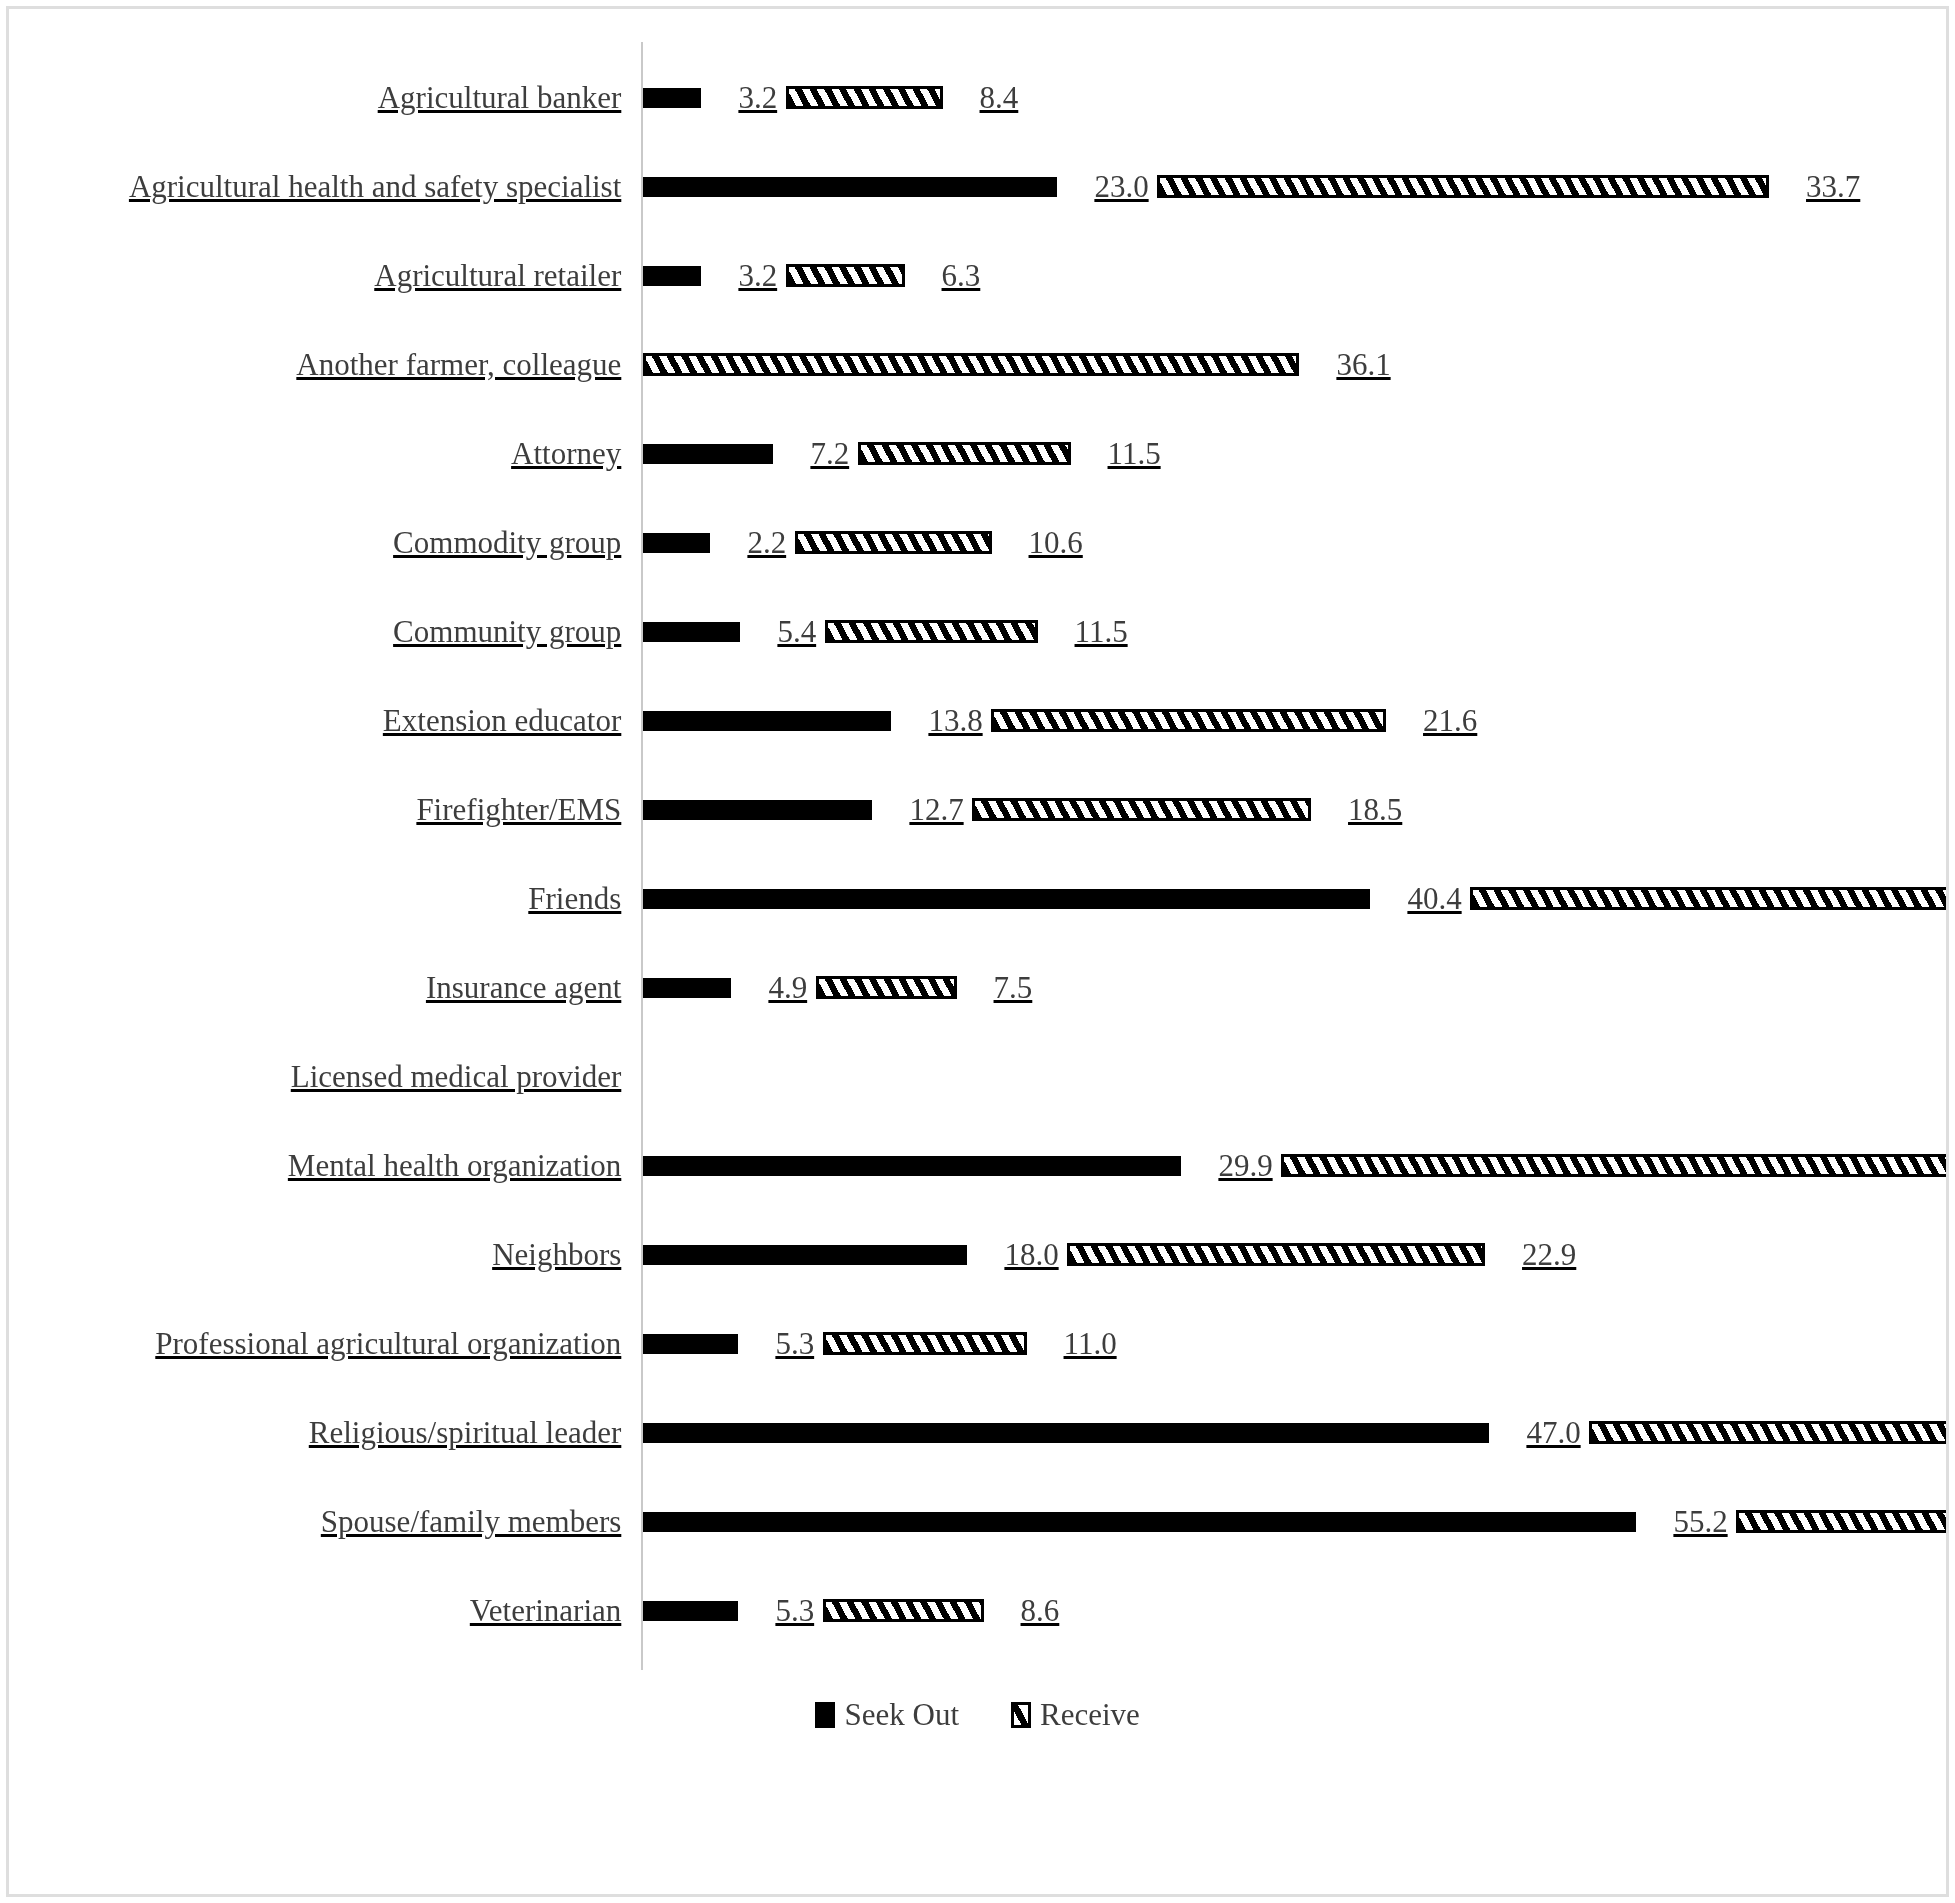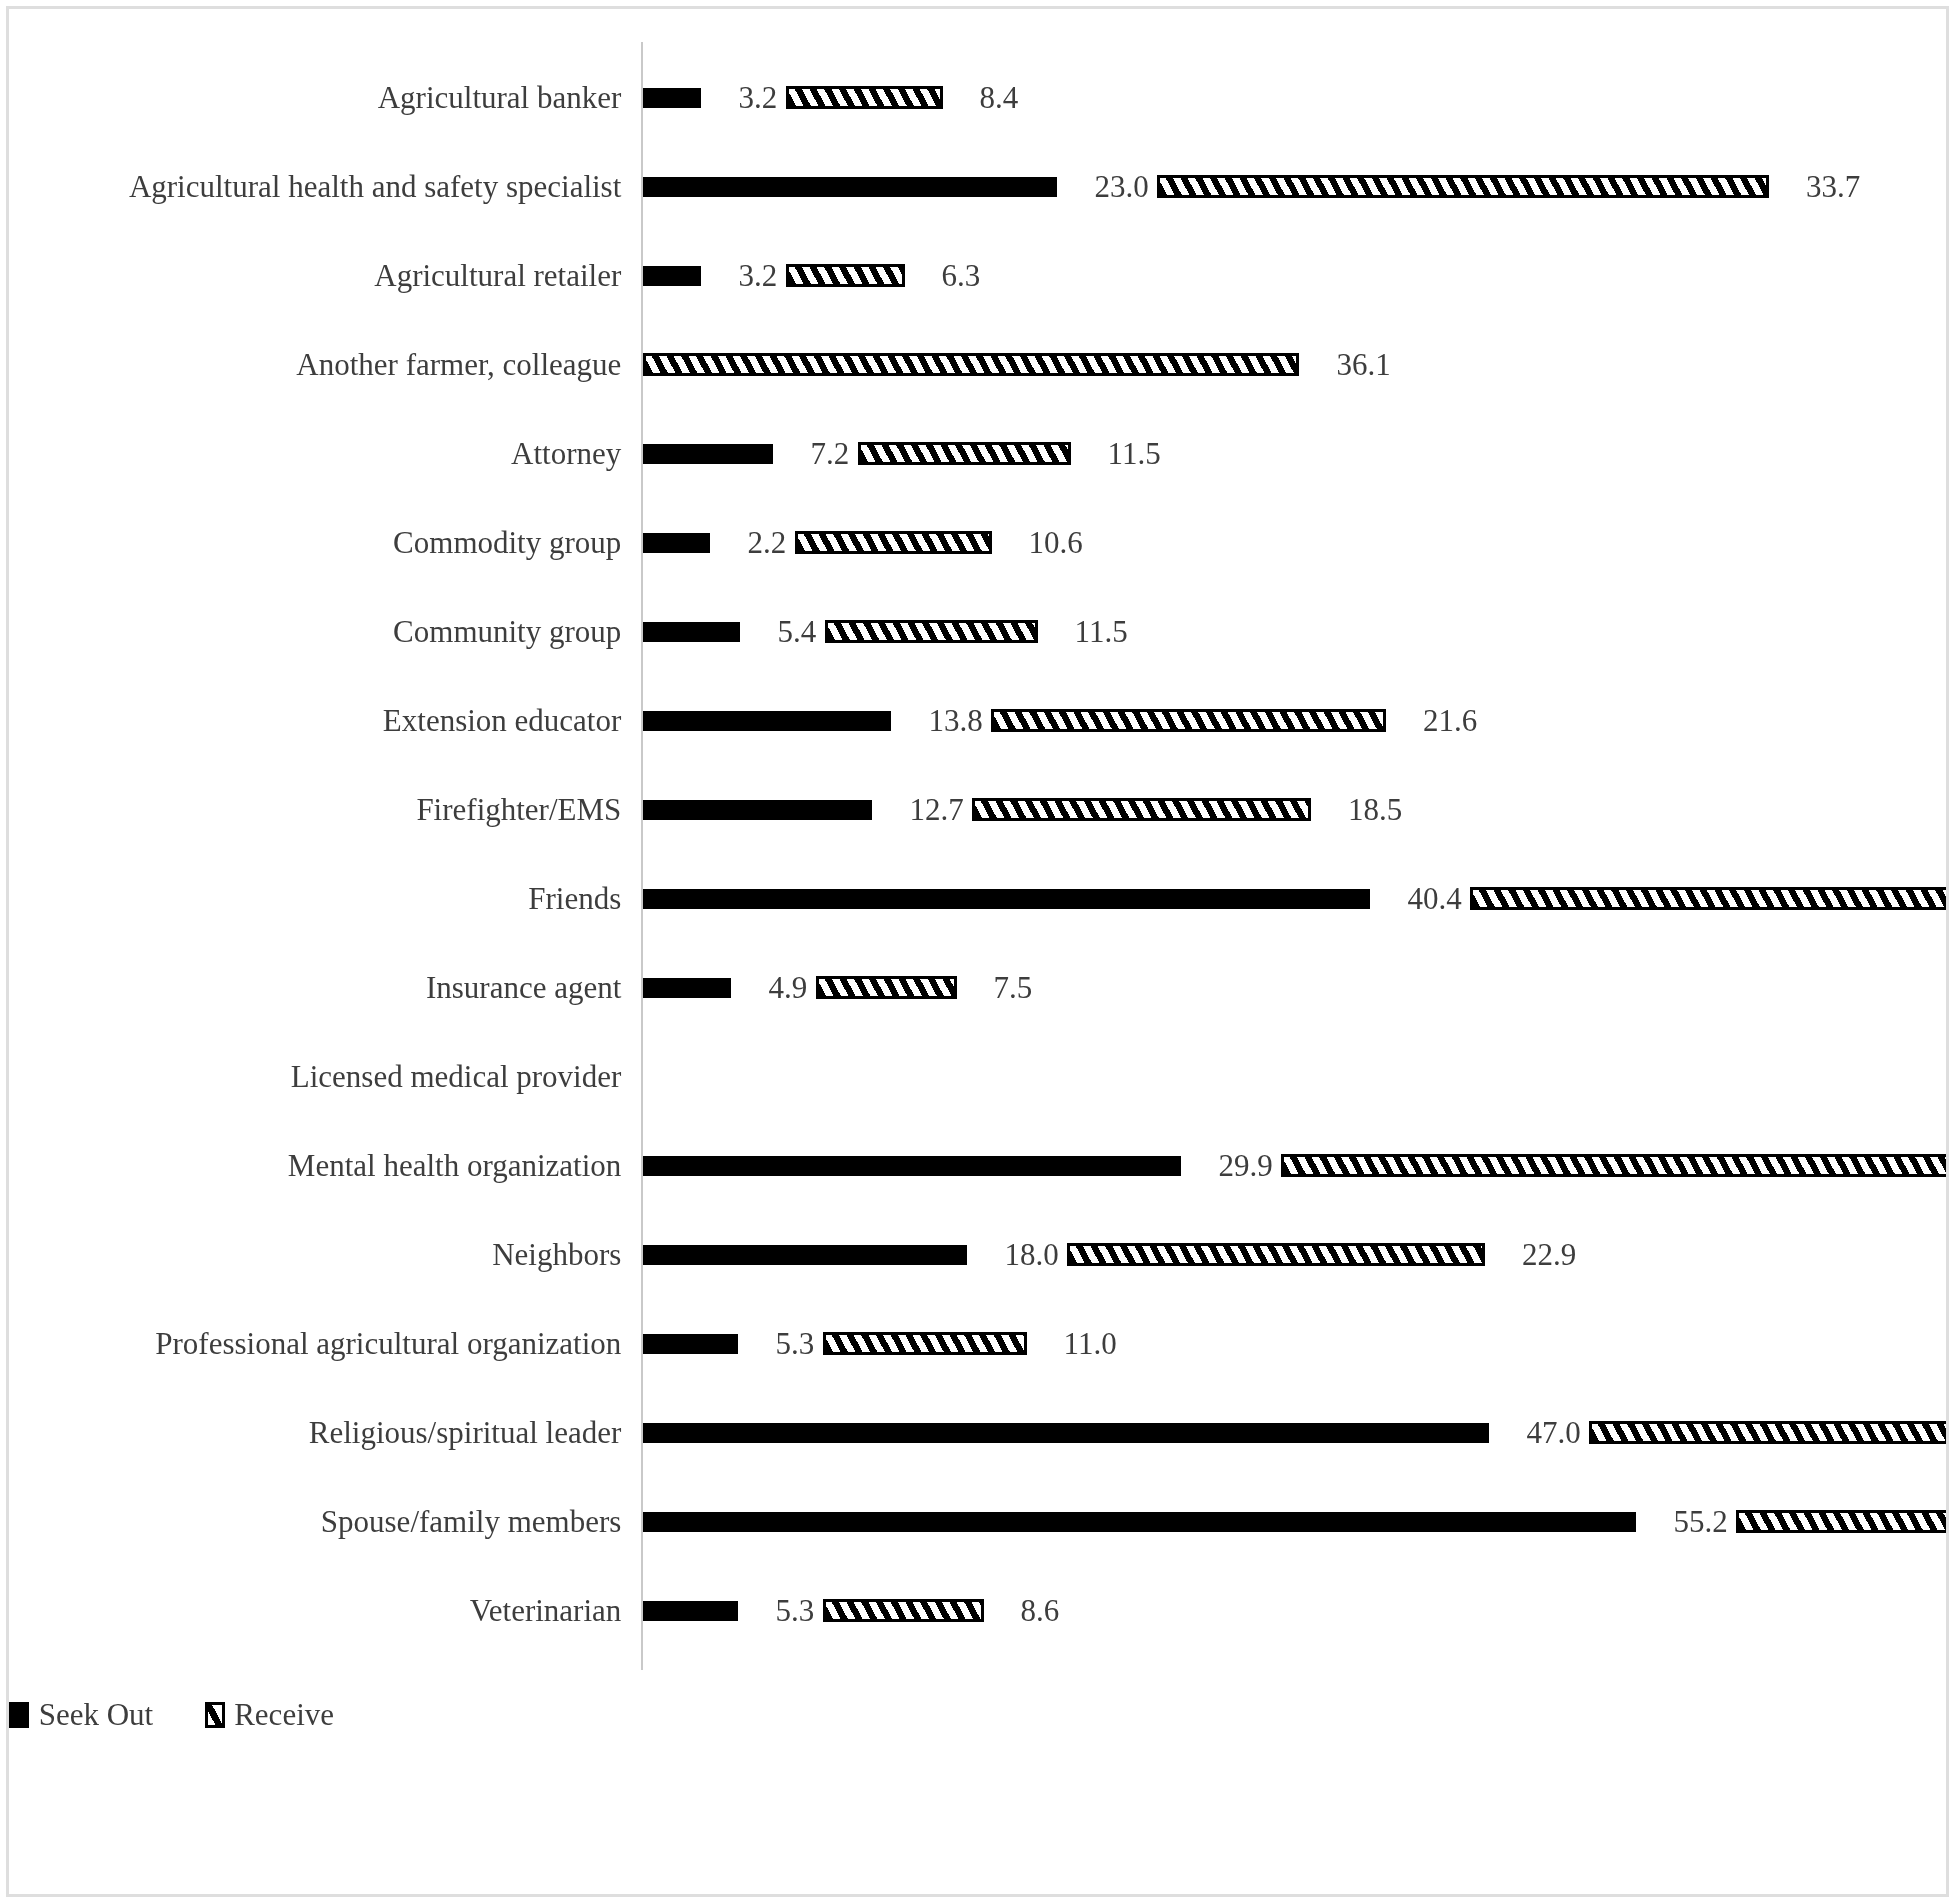--- a/index.html
+++ b/index.html
@@ -13,20 +13,21 @@
   .frame {
     position: absolute;
     inset: 6.3px;
     border: 3.7px solid #dedede;
     background: #ffffff;
     overflow: hidden;
   }
   .plot {
     position: relative;
     margin-top: 44px;
+    text-decoration: underline;
   }
   .axis-line {
     position: absolute;
     left: 632px;
     top: -11.5px;
     bottom: -14.6px;
     width: 2.1px;
     background: #c9c9c9;
   }
   .cat-row {
@@ -68,21 +69,21 @@
   }
   .val {
     margin-left: 37px;
     font-size: 31px;
     color: #3d3d3d;
     white-space: nowrap;
   }
   .legend {
     margin-top: 42px;
     display: flex;
-    justify-content: flex-start;
+    justify-content: center;
     align-items: center;
     gap: 52px;
   }
   .legend-item {
     display: flex;
     align-items: center;
     gap: 9.4px;
     font-size: 31px;
     color: #3d3d3d;
   }

